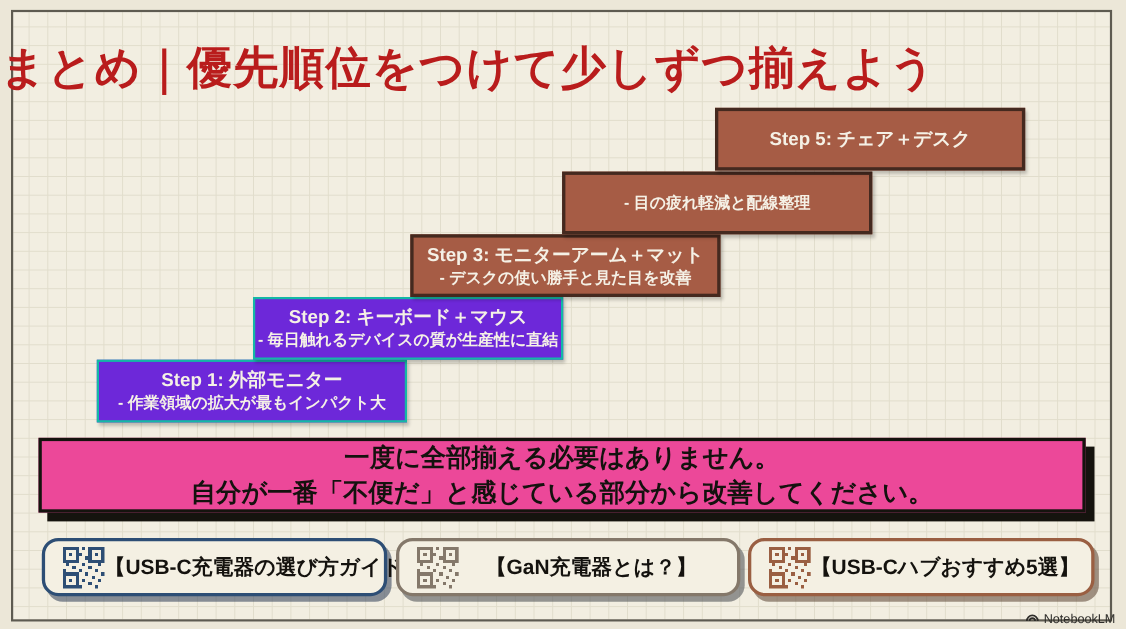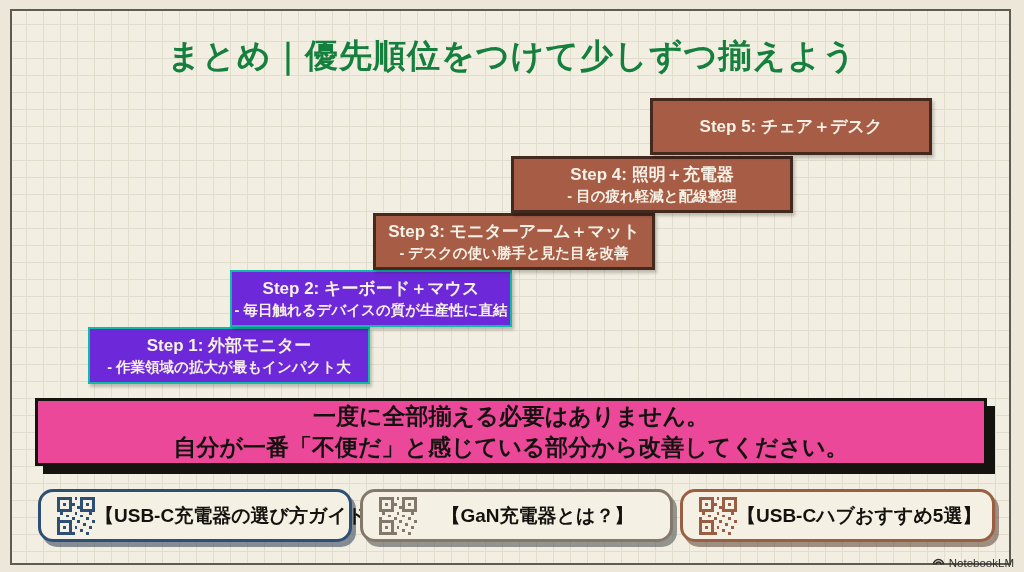--- a/index.html
+++ b/index.html
@@ -16,24 +16,24 @@
     background-color: #f2eee1;
     background-image:
       linear-gradient(#e1ddcc 1px, transparent 1px),
       linear-gradient(90deg, #e1ddcc 1px, transparent 1px);
     background-size: 17px 17px;
     background-position: -3px -4px;
   }
   .slide-title {
     position: absolute;
     left: 0; right: 0; top: 34px;
-    text-align: center;
-    font-size: 33px;
+    text-align: left;
+    font-size: 41px;
     font-weight: bold;
-    color: #15803d;
+    color: #b91c1c;
     letter-spacing: 1px;
   }
   .step-box {
     position: absolute;
     width: 282px; height: 57px;
     display: flex; flex-direction: column;
     align-items: center; justify-content: center;
     text-align: center;
     color: #f5f1e6;
     box-shadow: 2px 3px 3px rgba(0,0,0,0.22);
@@ -113,21 +113,20 @@
 </div>
 <div class="step-box step-blue step-2">
   <div class="step-title">Step 2: キーボード＋マウス</div>
   <div class="step-desc">- 毎日触れるデバイスの質が生産性に直結</div>
 </div>
 <div class="step-box step-brown step-3">
   <div class="step-title">Step 3: モニターアーム＋マット</div>
   <div class="step-desc">- デスクの使い勝手と見た目を改善</div>
 </div>
 <div class="step-box step-brown step-4">
-  <div class="step-title">Step 4: 照明＋充電器</div>
   <div class="step-desc">- 目の疲れ軽減と配線整理</div>
 </div>
 <div class="step-box step-brown step-5">
   <div class="step-title">Step 5: チェア＋デスク</div>
 </div>
 
 <div class="summary-box">
   <div class="summary-line">一度に全部揃える必要はありません。</div>
   <div class="summary-line">自分が一番「不便だ」と感じている部分から改善してください。</div>
 </div>

